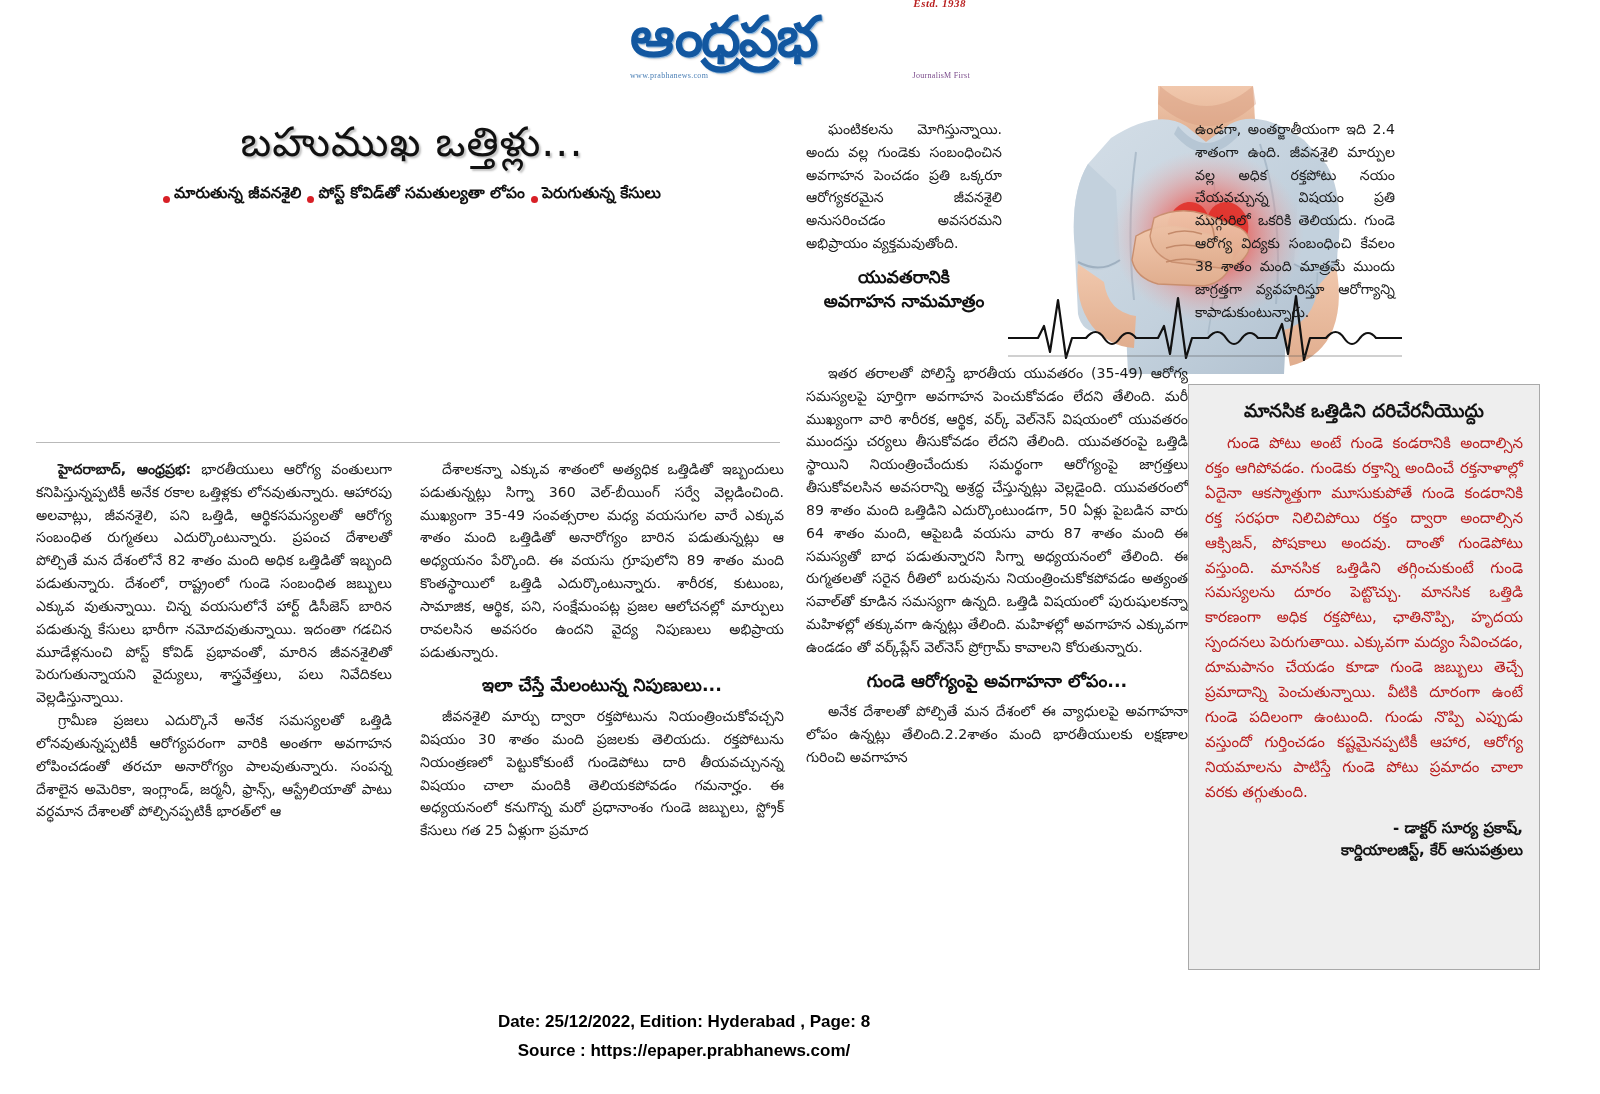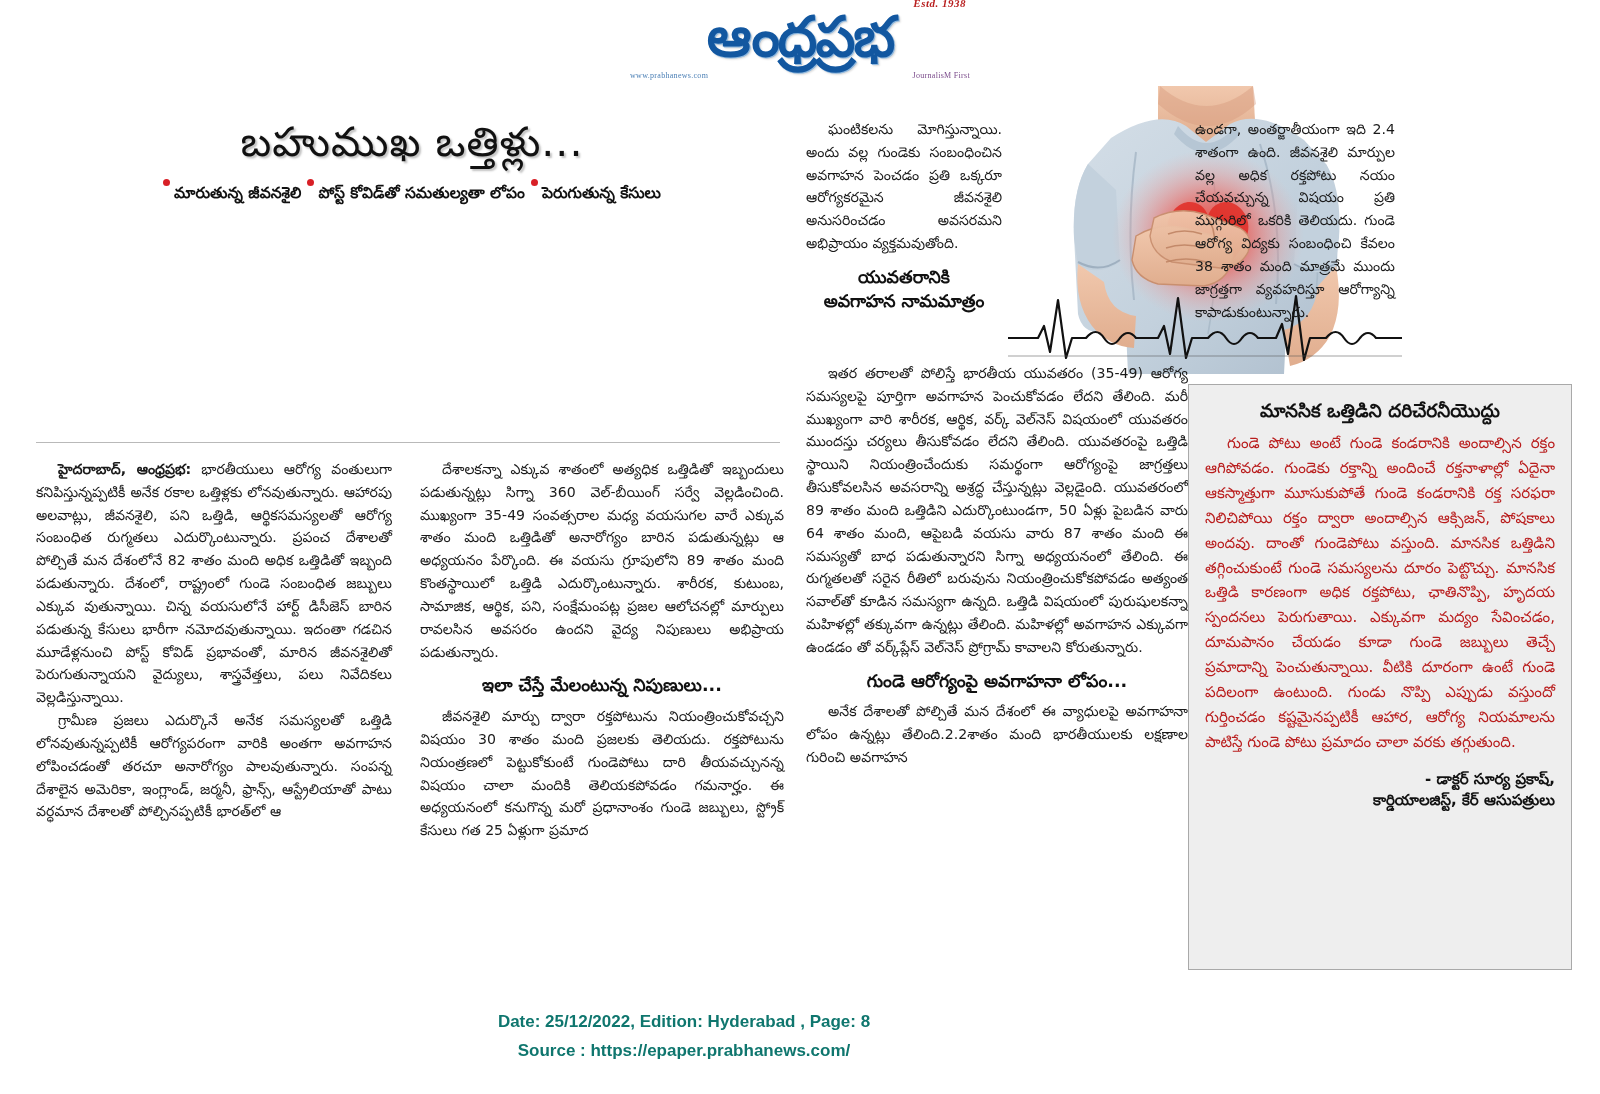--- a/index.html
+++ b/index.html
@@ -18,21 +18,20 @@
   .masthead {
     position: absolute;
     left: 0; top: 0;
     width: 1600px; height: 86px;
     display: flex;
     align-items: center;
     justify-content: center;
   }
   .masthead-inner {
     position: relative;
-    text-align: center;
     line-height: 1;
   }
   .estd {
     position: absolute;
     right: 4px; top: -4px;
     font-size: 11px;
     font-style: italic;
     font-weight: bold;
     color: #b81f1f;
     letter-spacing: .5px;
@@ -105,21 +104,21 @@
     flex-wrap: nowrap;
     gap: 6px;
     font-family: "DejaVu Sans", sans-serif;
     font-size: 15.5px;
     font-weight: bold;
     line-height: 1.5;
     color: #111;
   }
   .kick {
     display: inline-flex;
-    align-items: flex-start;
+    align-items: flex-end;
     gap: 4px;
     white-space: nowrap;
   }
   .dot {
     display: inline-block;
     width: 7px; height: 7px;
     border-radius: 50%;
     background: #d81f26;
     position: relative; top: -3px;
     flex: none;
@@ -170,21 +169,21 @@
     left: 980px; top: -4px;
     width: 394px; height: 288px;
     overflow: hidden;
   }
   .photo svg { display: block; }
 
   
   .sidebox {
     position: absolute;
     left: 1160px; top: 294px;
-    width: 384px; height: 586px;
+    width: 352px; height: 586px;
     background: #eeeeee;
     border: 1px solid #a9a9a9;
     box-sizing: border-box;
     padding: 14px 16px 10px 16px;
   }
   .sidebox-title {
     font-family: "DejaVu Sans", sans-serif;
     font-weight: bold;
     font-size: 18.5px;
     text-align: center;
@@ -212,21 +211,21 @@
 
   
   .footer {
     position: absolute;
     left: 0; top: 1008px;
     width: 1368px;
     text-align: center;
     font-family: "Liberation Sans", sans-serif;
     font-size: 17px;
     font-weight: bold;
-    color: #0f766e;
+    color: #000000;
     line-height: 1.7;
   }
 </style>
 </head>
 <body>
 
 <div class="masthead">
   <div class="masthead-inner">
     <div class="estd">Estd. 1938</div>
     <div class="mast-title">ఆంధ్రప్రభ</div>

